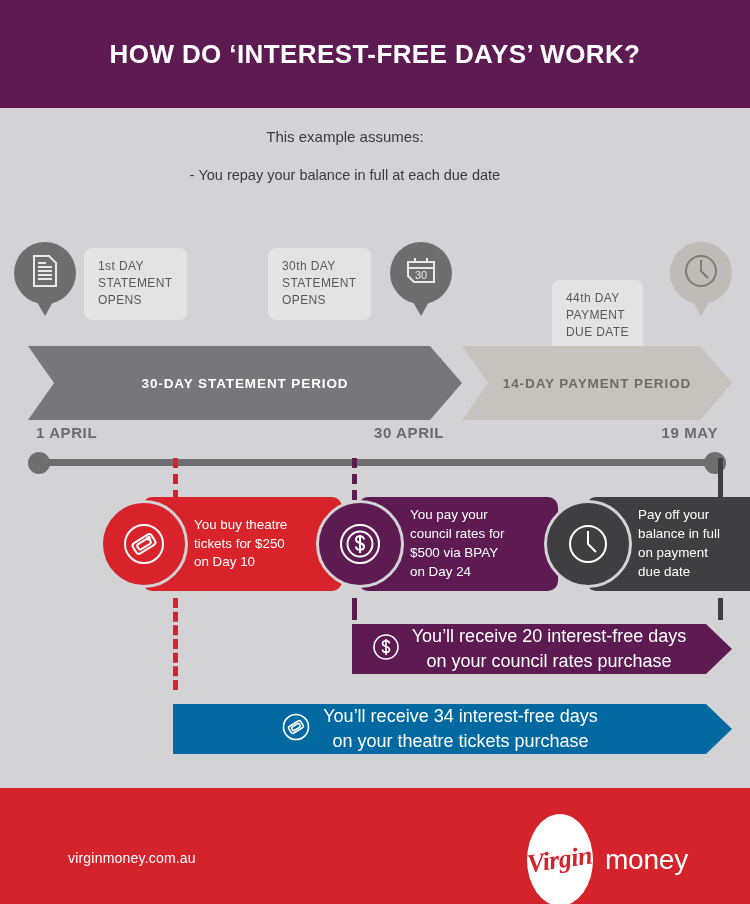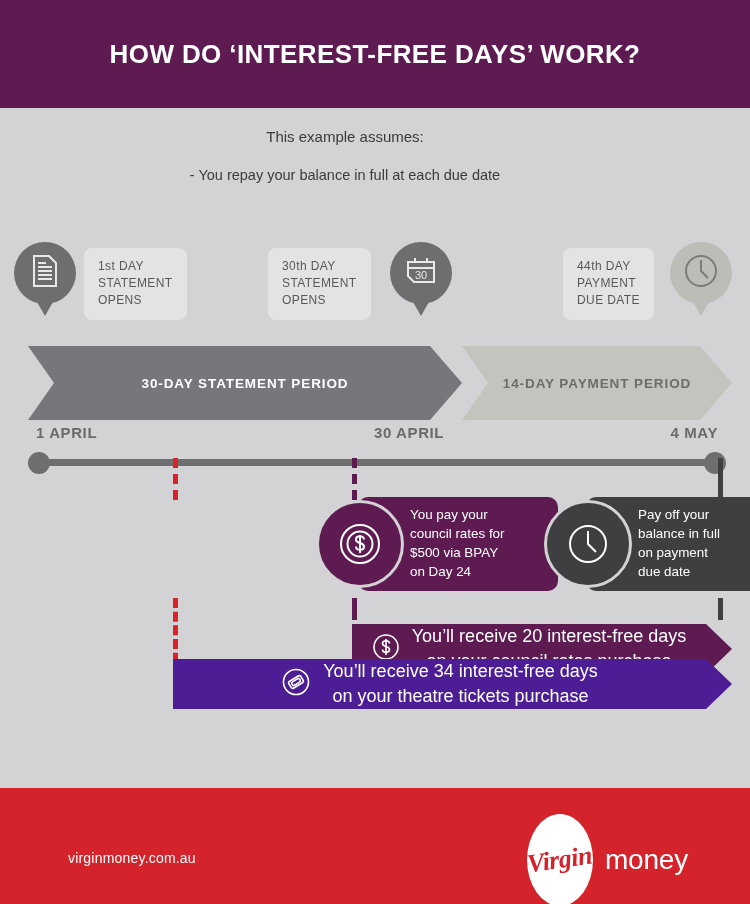--- a/index.html
+++ b/index.html
@@ -53,21 +53,21 @@
   #pin-group-1 { left: 14px; width: 210px; }
   #pin-group-1 .pin { left: 0; }
   #pin-group-1 .pin-label { left: 70px; }
   
   #pin-group-2 { left: 268px; width: 190px; }
   #pin-group-2 .pin { left: 122px; }
   #pin-group-2 .pin-label { left: 0; }
   
   #pin-group-3 { left: 546px; width: 190px; }
   #pin-group-3 .pin { left: 124px; }
-  #pin-group-3 .pin-label { left: 17px; }
+  #pin-group-3 .pin-label { left: 6px; margin-top: 32px; }
 
   
   .periods { position: absolute; left: 0; top: 346px; width: 750px; height: 74px; }
   .chevron {
     position: absolute; top: 0; height: 74px;
     display: flex; align-items: center; justify-content: center;
     color: #ffffff; font-size: 13.5px; font-weight: bold; letter-spacing: 0.9px;
   }
   #chevron-statement {
     left: 28px; width: 434px; background: #77767a;
@@ -142,21 +142,21 @@
   
   .result-bar {
     position: absolute; height: 50px; display: flex; align-items: center; justify-content: center;
     clip-path: polygon(0 0, calc(100% - 26px) 0, 100% 50%, calc(100% - 26px) 100%, 0 100%);
   }
   .result-inner { display: flex; align-items: center; gap: 12px; padding-right: 26px; }
   .result-text {
     color: #ffffff; font-size: 18px; line-height: 1.38; white-space: pre-line; text-align: center;
   }
   #bar-purple { left: 352px; top: 624px; width: 380px; background: #5d1b51; }
-  #bar-red    { left: 173px; top: 659px; width: 559px; background: #4c1d95; }
+  #bar-red    { left: 173px; top: 704px; width: 559px; background: #0369a1; }
 
   
   .footer {
     position: absolute; left: 0; bottom: 0; width: 750px; height: 116px; background: #d5232b;
   }
   .footer-url {
     position: absolute; left: 68px; top: 62px; color: #ffffff; font-size: 14px; letter-spacing: 0.2px;
   }
   .logo-wrap { position: absolute; right: 62px; top: 26px; display: flex; align-items: center; gap: 12px; }
   .logo-oval {
@@ -235,36 +235,53 @@
       <span>30-DAY STATEMENT PERIOD</span>
     </div>
     <div class="chevron" id="chevron-payment">
       <span>14-DAY PAYMENT PERIOD</span>
     </div>
   </div>
 
   <div class="dates">
     <div class="date-label" id="date-1">1 APRIL</div>
     <div class="date-label" id="date-2">30 APRIL</div>
-    <div class="date-label" id="date-3">4 MAY</div>
+    <div class="date-label" id="date-3">19 MAY</div>
   </div>
 
   <div class="timeline">
     <div class="tl-line"></div>
     <div class="tl-dot" id="tl-dot-start"></div>
     <div class="tl-dot" id="tl-dot-end"></div>
   </div>
 
   <div class="connector" id="conn-red-top"></div>
   <div class="connector" id="conn-purple-top"></div>
   <div class="connector solid" id="conn-dark-top"></div>
   <div class="connector" id="conn-red-mid"></div>
   <div class="connector solid" id="conn-purple-mid"></div>
   <div class="connector solid" id="conn-dark-mid"></div>
 
+  <div class="callout" id="callout-red" style="top:497px">
+    <div class="callout-card">
+      <div class="callout-text">You buy theatre
+tickets for $250
+on Day 10</div>
+    </div>
+    <div class="callout-badge">
+      <svg width="46" height="46" viewBox="0 0 46 46" fill="none" stroke="#ffffff" stroke-width="2">
+        <circle cx="23" cy="23" r="19"></circle>
+        <g transform="rotate(-32 23 23)">
+          <rect x="12" y="17" width="22" height="12" rx="3"></rect>
+          <rect x="16" y="20" width="14" height="6" rx="2"></rect>
+          <circle cx="30" cy="20.5" r="1.3" fill="#ffffff"></circle>
+        </g>
+      </svg>
+    </div>
+  </div>
 
   <div class="callout" id="callout-purple" style="top:497px">
     <div class="callout-card">
       <div class="callout-text">You pay your
 council rates for
 $500 via BPAY
 on Day 24</div>
     </div>
     <div class="callout-badge">
       <svg width="46" height="46" viewBox="0 0 46 46" fill="none" stroke="#ffffff" stroke-width="2">

